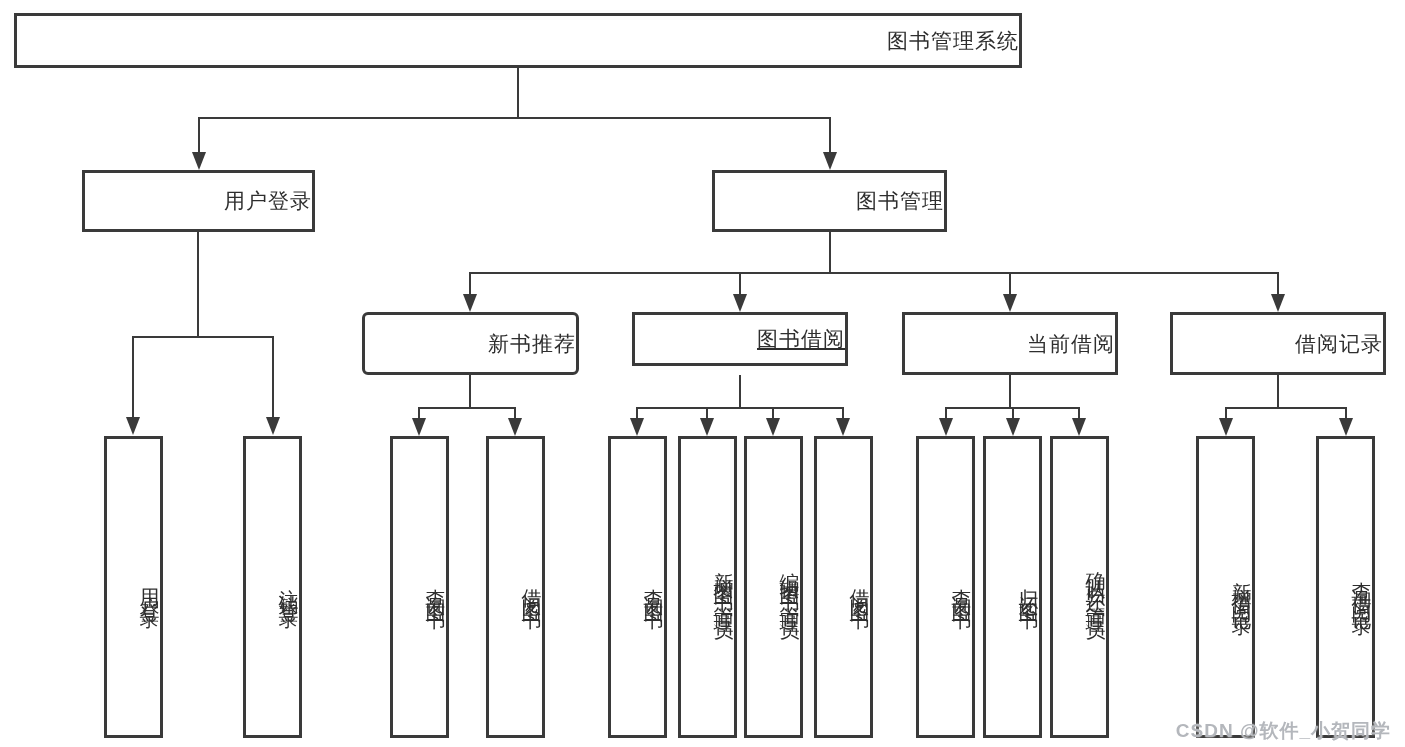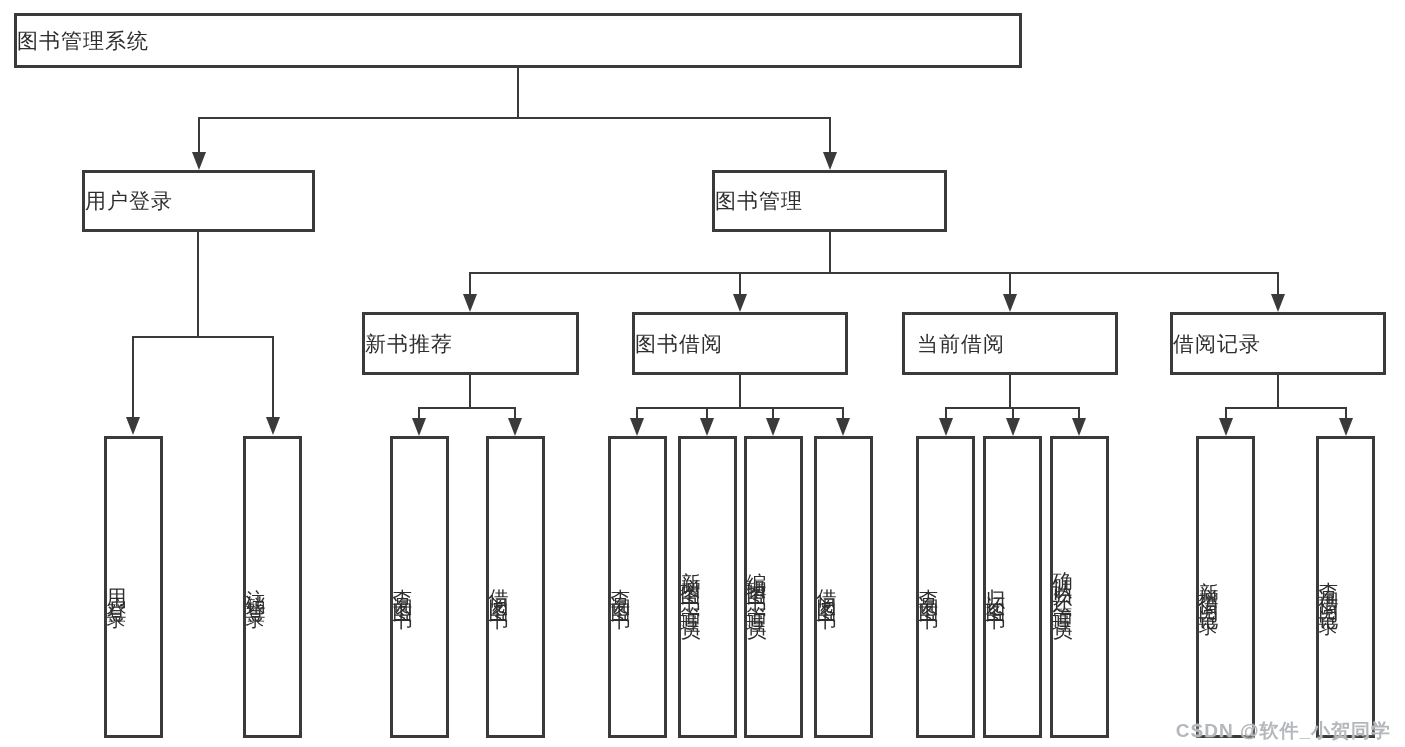--- a/index.html
+++ b/index.html
@@ -17,21 +17,21 @@
     height: 747px;
     background: var(--bg);
     overflow: hidden;
   }
   .box {
     position: absolute;
     border: 3px solid var(--line);
     background: var(--bg);
     display: flex;
     align-items: center;
-    justify-content: flex-start;
+    justify-content: flex-end;
     color: var(--text);
   }
   .box.h { font-size: 21px; letter-spacing: 1px; }
   .box.v {
     font-size: 20px;
   }
   .box.v .vtext {
     writing-mode: vertical-rl;
     text-orientation: mixed;
     letter-spacing: 7px;
@@ -89,24 +89,24 @@
   <div class="arrow" style="left:132px; top:336px; height:81px;"></div>
   <div class="arrow" style="left:272px; top:336px; height:81px;"></div>
 
   <div class="vl" style="left:829px; top:232px; height:40px;"></div>
   <div class="hl" style="left:469px; top:272px; width:810px;"></div>
   <div class="arrow" style="left:469px; top:272px; height:22px;"></div>
   <div class="arrow" style="left:739px; top:272px; height:22px;"></div>
   <div class="arrow" style="left:1009px; top:272px; height:22px;"></div>
   <div class="arrow" style="left:1277px; top:272px; height:22px;"></div>
 
-  <div class="box h" style="left:362px; top:312px; width:217px; height:63px;">
+  <div class="box h" style="left:362px; top:312px; width:217px; height:63px;border-radius:6px;">
     <span>新书推荐</span>
   </div>
-  <div class="box h" style="left:632px; top:312px; width:216px; height:63px;">
+  <div class="box h" style="left:632px; top:312px; width:216px; height:54px;text-decoration:underline;">
     <span>图书借阅</span>
   </div>
   <div class="box h" style="left:902px; top:312px; width:216px; height:63px;padding-left:12px;">
     <span>当前借阅</span>
   </div>
   <div class="box h" style="left:1170px; top:312px; width:216px; height:63px;">
     <span>借阅记录</span>
   </div>
 
   <div class="vl" style="left:469px; top:375px; height:32px;"></div>

